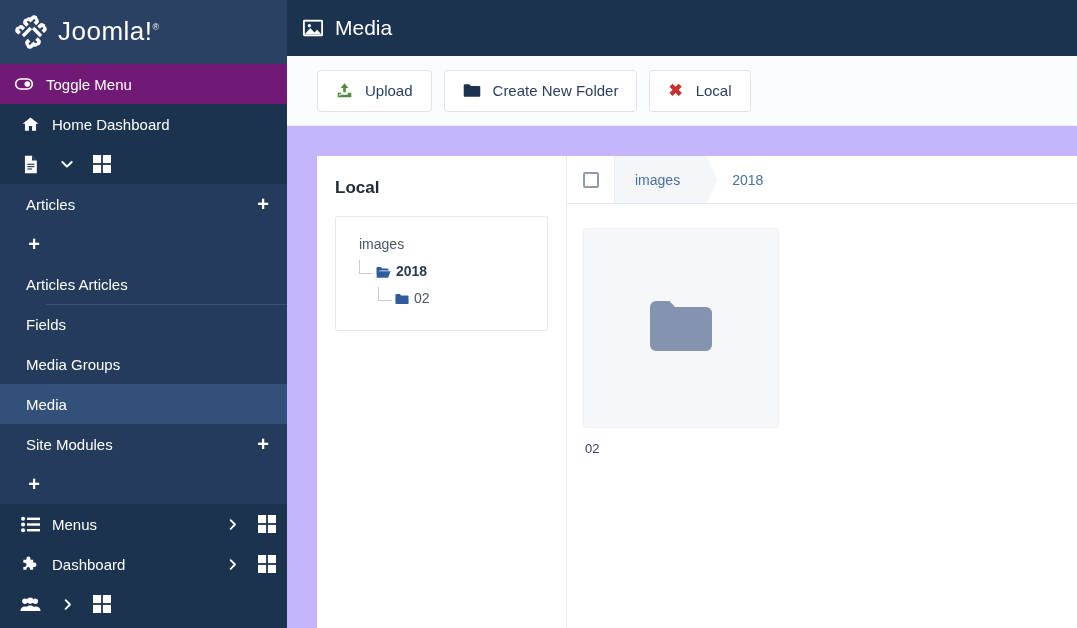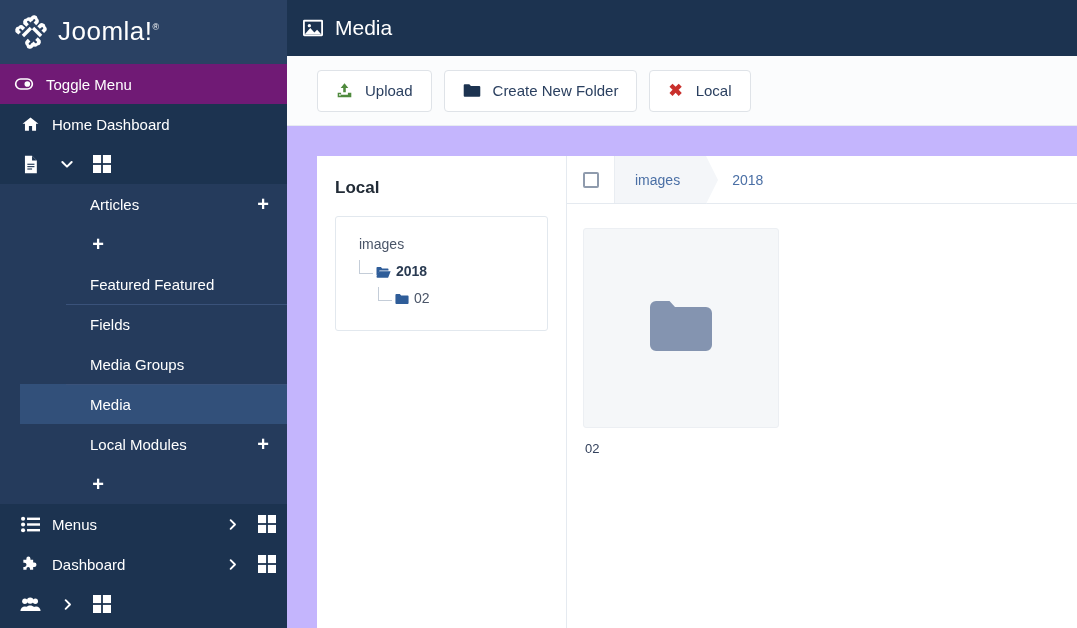--- a/index.html
+++ b/index.html
@@ -55,24 +55,23 @@
   .nav-row .chev { width: 30px; flex: 0 0 30px; display: flex; align-items: center; justify-content: center; }
   .nav-row .grid { width: 40px; flex: 0 0 40px; display: flex; align-items: center; justify-content: center; }
 
   .nav-toggle { background: #701a75; height: 40px; }
   .nav-top { background: #1c3350; margin-left: 6px; }
 
   .submenu { background: #253b5c; }
   .sub-row {
     display: flex; align-items: center;
     height: 40px;
-    padding-left: 70px; padding-right: 16px;
+    padding-left: 26px; padding-right: 16px;
     color: #ffffff; font-size: 15px;
     position: relative;
-    margin-left: 20px;
   }
   .sub-row .sub-label { flex: 1 1 auto; white-space: nowrap; }
   .sub-row .plus {
     font-size: 20px; font-weight: 700; line-height: 1;
     color: #ffffff; width: 16px; text-align: center;
   }
   .sub-row.divider-top::before {
     content: ""; position: absolute; left: 46px; right: 0; top: 0;
     height: 1px; background: #3a527a;
   }
@@ -293,33 +292,33 @@
 
     <div class="submenu">
       <div class="sub-row">
         <span class="sub-label">Articles</span>
         <span class="plus">+</span>
       </div>
       <div class="sub-row">
         <span class="plus">+</span>
       </div>
       <div class="sub-row">
-        <span class="sub-label">Featured Featured</span>
+        <span class="sub-label">Articles Articles</span>
       </div>
       <div class="sub-row divider-top">
         <span class="sub-label">Fields</span>
       </div>
       <div class="sub-row">
         <span class="sub-label">Media Groups</span>
       </div>
       <div class="sub-row divider-top active">
         <span class="sub-label">Media</span>
       </div>
       <div class="sub-row">
-        <span class="sub-label">Local Modules</span>
+        <span class="sub-label">Site Modules</span>
         <span class="plus">+</span>
       </div>
       <div class="sub-row">
         <span class="plus">+</span>
       </div>
     </div>
 
     <div class="nav-row nav-top">
       <span class="ico">
         <svg width="19" height="17" viewBox="0 0 22 18" fill="#ffffff">

